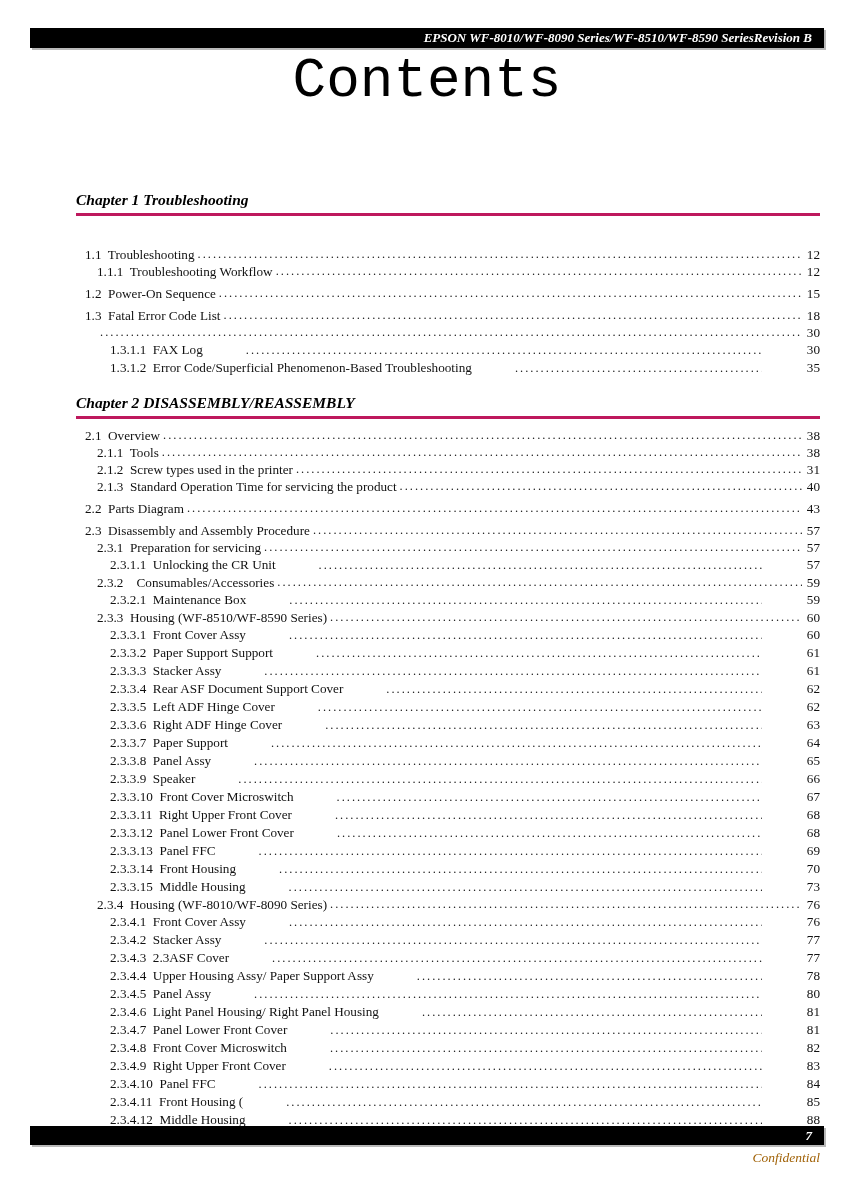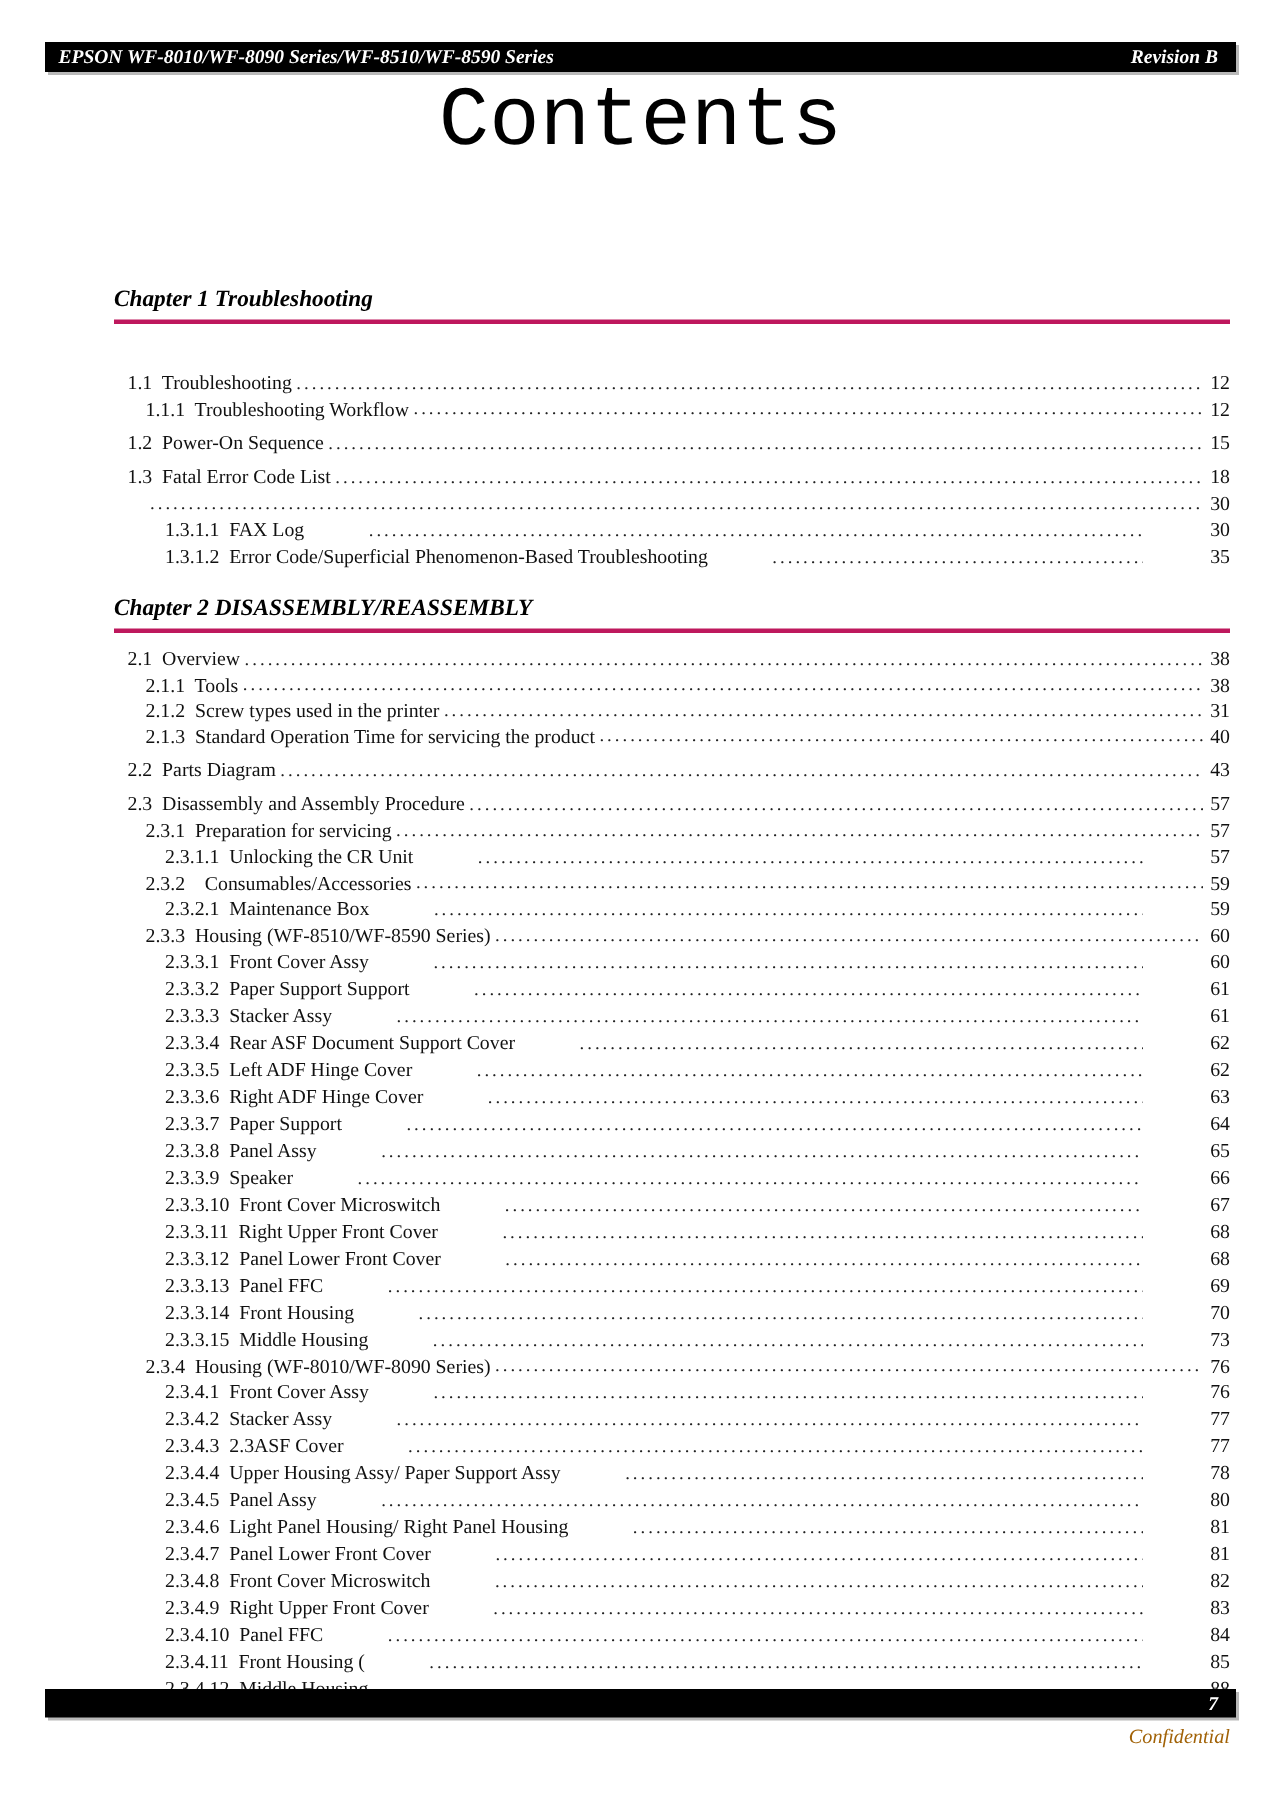--- a/index.html
+++ b/index.html
@@ -8,21 +8,21 @@
     background: #ffffff; overflow: hidden;
     font-family: "Liberation Serif", serif; color: #111;
   }
   .bar {
     position: absolute; left: 30px; width: 794px;
     background: #000; box-sizing: border-box;
     box-shadow: 2px 2px 0 #b9b9b9;
   }
   .header-bar {
     top: 28px; height: 20px;
-    display: flex; justify-content: space-between; align-items: center;
+    display: flex; justify-content: flex-end; align-items: center;
     padding: 0 12px 0 9px;
   }
   .header-bar .bar-text {
     color: #fff; font-weight: bold; font-style: italic; font-size: 13px;
     white-space: nowrap;
   }
   .page-title {
     position: absolute; top: 56px; left: 0; width: 100%;
     text-align: center; font-size: 56px; line-height: 50px; color: #000; font-family: Liberation Mono, monospace;
   }
@@ -34,21 +34,21 @@
     line-height: 19px; padding-bottom: 4px;
     border-bottom: 3px solid #be185d; color: #000;
   }
   .chapter + .chapter { margin-top: 16px; }
   .entries { margin-top: 30px; }
   .chapter + .chapter .entries { margin-top: 8px; }
   .entry {
     display: flex; align-items: baseline;
     line-height: 17px; font-size: 13.2px; cursor: default;
   }
-  .entry.lvl1 { margin-top: 5px; padding-left: 9px; }
+  .entry.lvl1 { margin-top: 5px; padding-left: 9px; align-items: flex-end; }
   .entry.lvl2 { padding-left: 21px; align-items: flex-end; }
   .entry.lvl3 { padding-left: 34px; gap: 40px; }
   .entry .label { white-space: pre; }
   .entry .dots {
     flex: 1; overflow: hidden; white-space: nowrap;
     letter-spacing: 2px; font-size: 12.5px; color: #222;
     margin: 0 2px 0 3px;
   }
   .entry .page-num { min-width: 16px; text-align: right; }
   .footer-bar {

